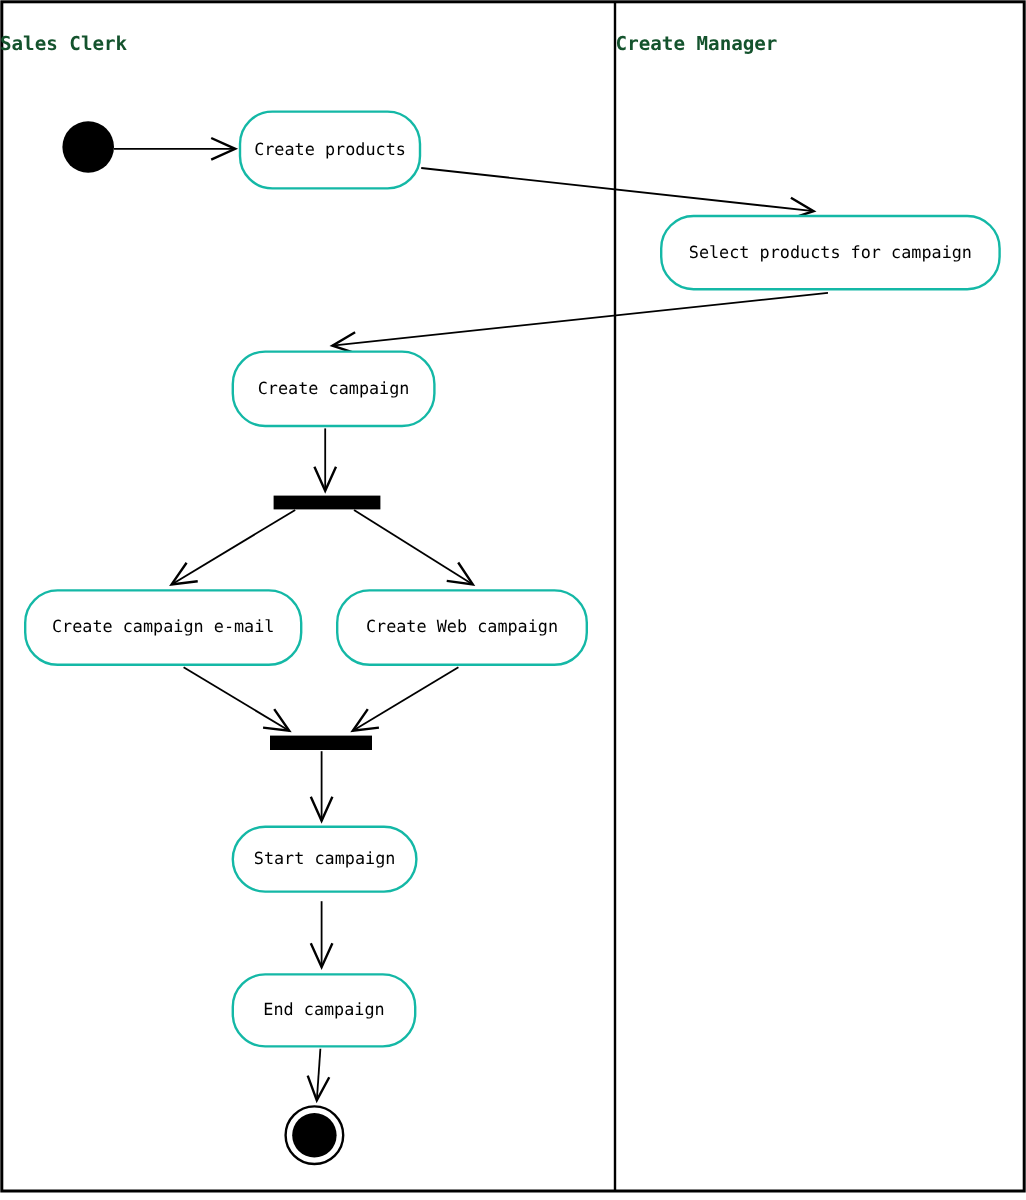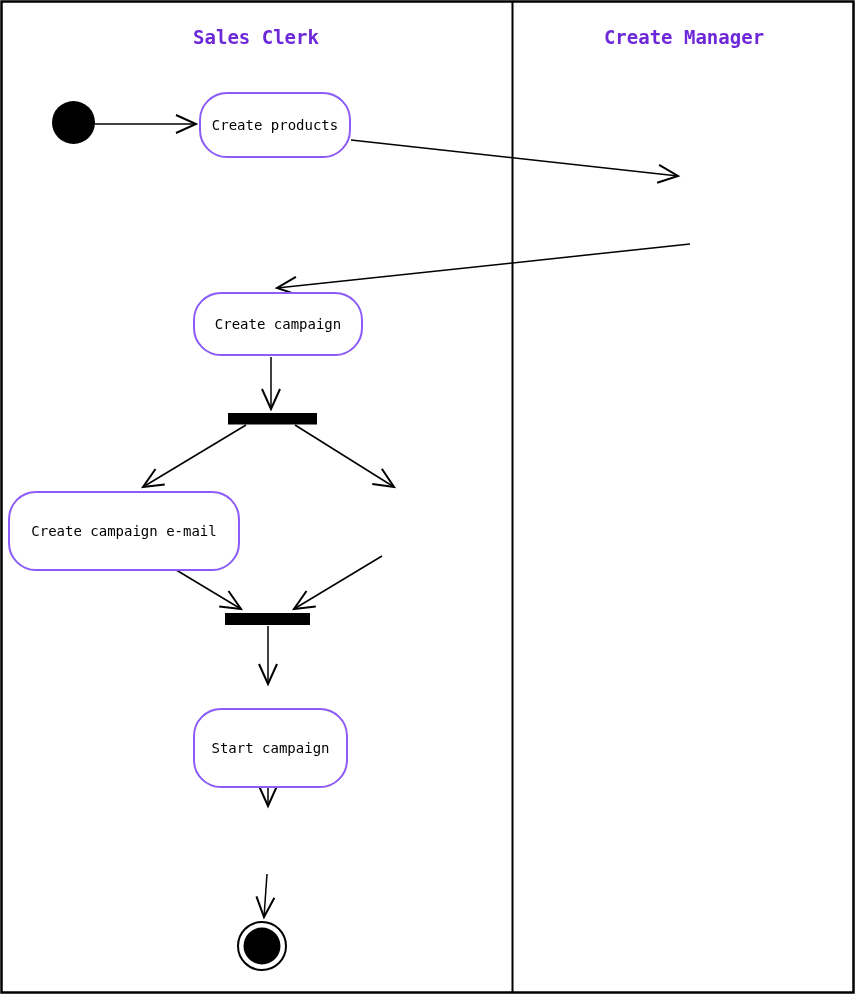--- a/index.html
+++ b/index.html
@@ -18,47 +18,47 @@
   .frame svg {
     position: absolute;
     left: 0;
     top: 0;
   }
   .lane-title {
     position: absolute;
     top: 24px;
     height: 26px;
     line-height: 26px;
-    text-align: center;
-    font-size: 19px;
+    text-align: left;
+    font-size: 16px;
     font-weight: bold;
-    color: #6d28d9;
+    color: #14532d;
     letter-spacing: 0px;
   }
   .lane-title.clerk  { left: 0px;   width: 512px; }
   .lane-title.manager{ left: 513px; width: 342px; }
   .activity {
     position: absolute;
     box-sizing: border-box;
-    border: 2px solid #8b5cf6;
+    border: 2px solid #14b8a6;
     border-radius: 28px;
     background: #ffffff;
     display: flex;
     align-items: center;
     justify-content: center;
     font-size: 14px;
     color: #000000;
     white-space: nowrap;
   }
   .n-create-products { left: 199px; top:  92px; width: 152px; height: 66px; }
   .n-select-products { left: 550px; top: 179px; width: 284px; height: 63px; }
   .n-create-campaign { left: 193px; top: 292px; width: 170px; height: 64px; align-items: center; }
-  .n-campaign-email  { left:  8px; top: 491px; width: 232px; height: 80px; }
+  .n-campaign-email  { left:  20px; top: 491px; width: 232px; height: 64px; }
   .n-web-campaign    { left: 280px; top: 491px; width: 210px; height: 64px; }
-  .n-start-campaign  { left: 193px; top: 688px; width: 155px; height: 80px; margin-top: 20px; }
+  .n-start-campaign  { left: 193px; top: 688px; width: 155px; height: 56px; }
   .n-end-campaign    { left: 193px; top: 811px; width: 154px; height: 62px; }
 </style>
 </head>
 <body>
 
 <div class="frame">
 
   <svg width="855" height="1000" viewBox="0 0 855 1000">
     <defs>
       <marker id="openArrow" markerUnits="userSpaceOnUse" markerWidth="26" markerHeight="22" refX="23" refY="11" orient="auto">
@@ -92,28 +92,37 @@
     <circle cx="262" cy="946" r="18.5" fill="#000000"></circle>
   </svg>
 
   <div class="lane-title clerk">Sales Clerk</div>
   <div class="lane-title manager">Create Manager</div>
 
   <div class="activity n-create-products">
     <span>Create products</span>
   </div>
 
+  <div class="activity n-select-products">
+    <span>Select products for campaign</span>
+  </div>
 
   <div class="activity n-create-campaign">
     <span>Create campaign</span>
   </div>
 
   <div class="activity n-campaign-email">
     <span>Create campaign e-mail</span>
   </div>
 
+  <div class="activity n-web-campaign">
+    <span>Create Web campaign</span>
+  </div>
 
   <div class="activity n-start-campaign">
     <span>Start campaign</span>
   </div>
 
+  <div class="activity n-end-campaign">
+    <span>End campaign</span>
+  </div>
 
 </div>
 
 </body></html>

